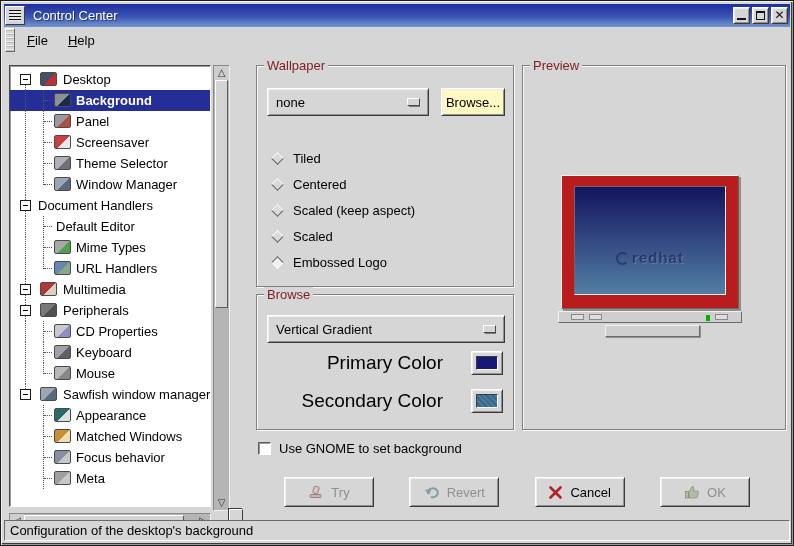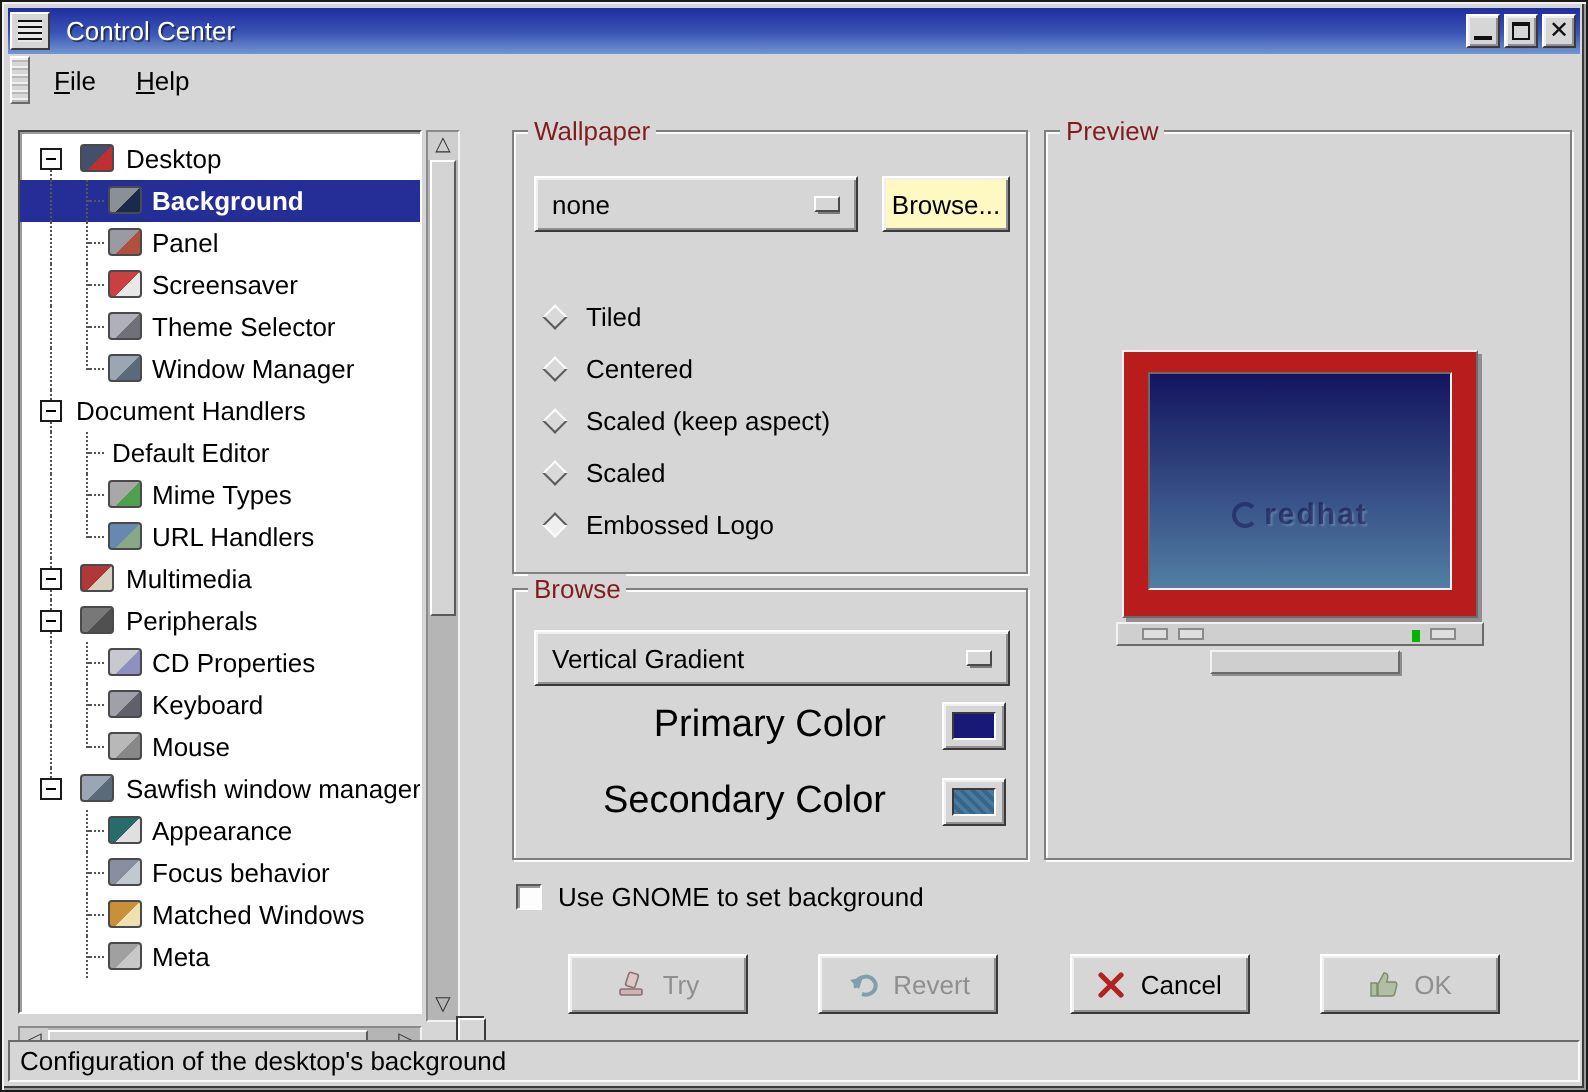--- a/index.html
+++ b/index.html
@@ -281,28 +281,28 @@
             </div>
             <div class="trow">
               <span class="cguide"></span>
               <span class="stub"></span>
               <span class="tico" style="left: 44px; background: linear-gradient(135deg, rgb(42, 106, 106) 55%, rgb(224, 224, 224) 55%);"></span>
               <span class="tlabel" style="left: 66px;">Appearance</span>
             </div>
             <div class="trow">
               <span class="cguide"></span>
               <span class="stub"></span>
+              <span class="tico" style="left: 44px; background: linear-gradient(135deg, rgb(200, 144, 56) 55%, rgb(240, 224, 176) 55%);"></span>
+              <span class="tlabel" style="left: 66px;">Matched Windows</span>
+            </div>
+            <div class="trow">
+              <span class="cguide"></span>
+              <span class="stub"></span>
               <span class="tico" style="left: 44px; background: linear-gradient(135deg, rgb(136, 144, 160) 55%, rgb(192, 200, 208) 55%);"></span>
               <span class="tlabel" style="left: 66px;">Focus behavior</span>
-            </div>
-            <div class="trow">
-              <span class="cguide"></span>
-              <span class="stub"></span>
-              <span class="tico" style="left: 44px; background: linear-gradient(135deg, rgb(200, 144, 56) 55%, rgb(240, 224, 176) 55%);"></span>
-              <span class="tlabel" style="left: 66px;">Matched Windows</span>
             </div>
             <div class="trow">
               <span class="cguide"></span>
               <span class="stub"></span>
               <span class="tico" style="left: 44px; background: linear-gradient(135deg, rgb(160, 160, 160) 55%, rgb(200, 200, 200) 55%);"></span>
               <span class="tlabel" style="left: 66px;">Meta</span>
             </div>
           </div>
       </div>
       <div class="vtrough">

